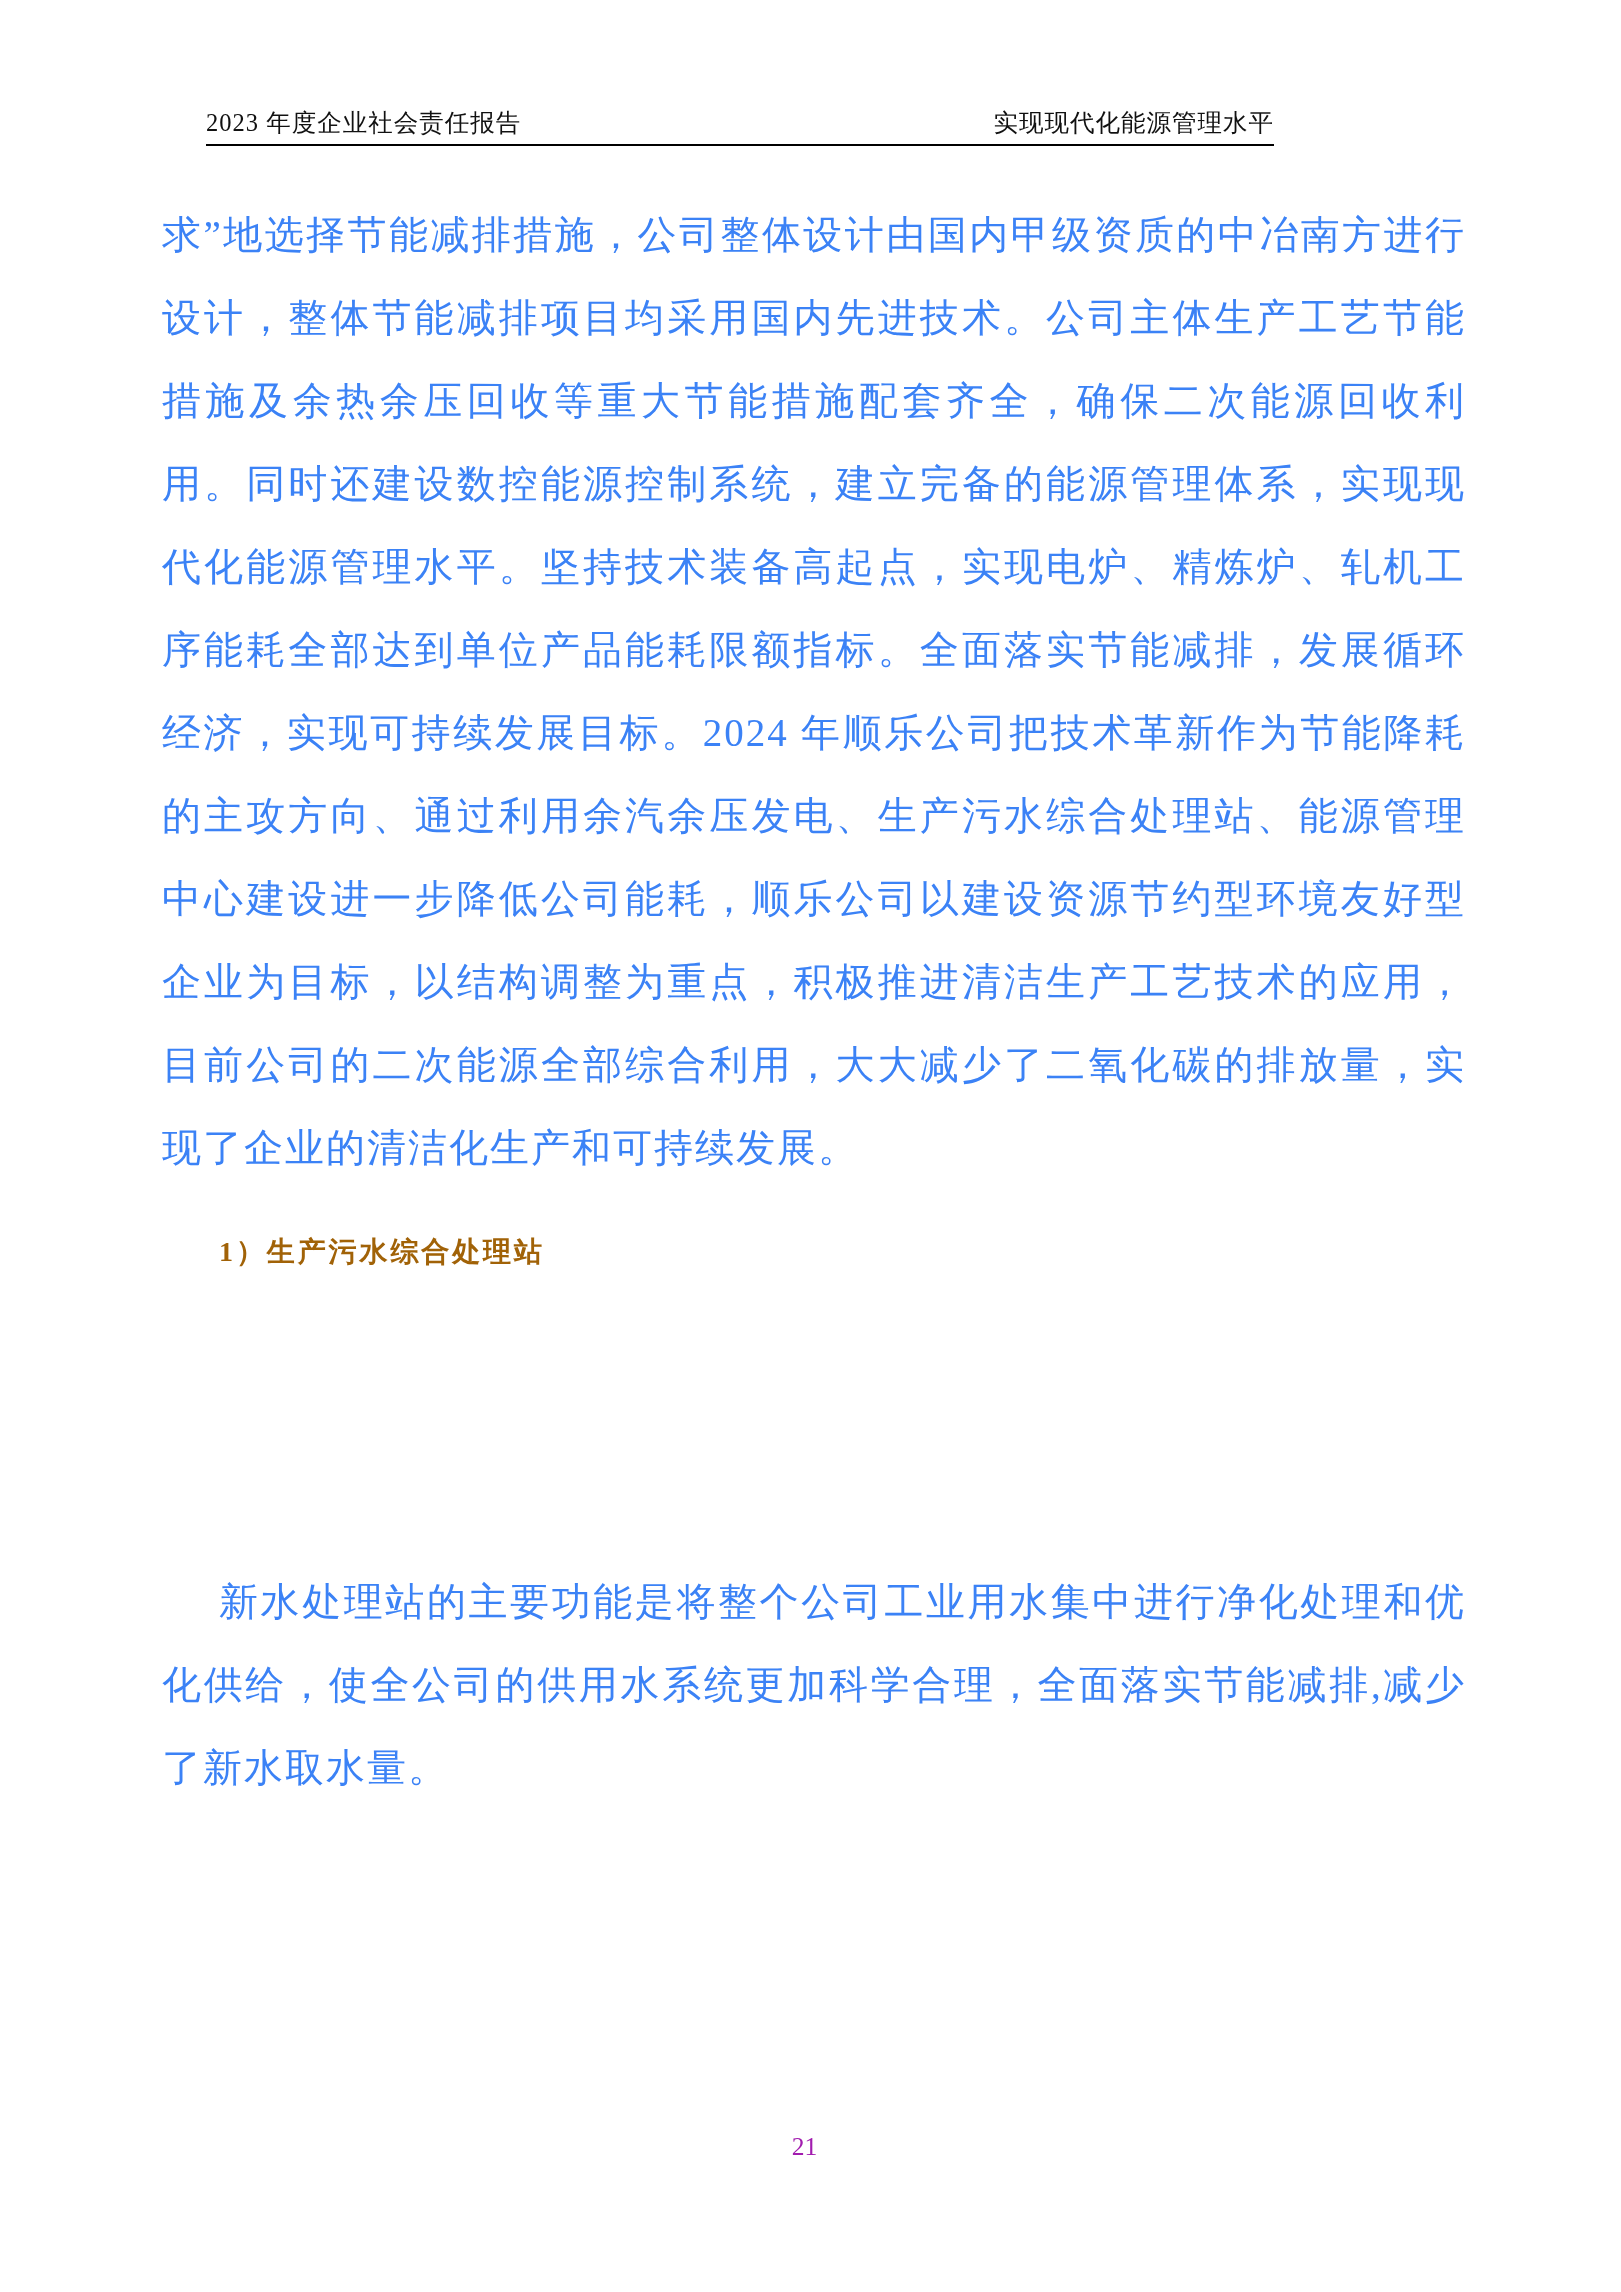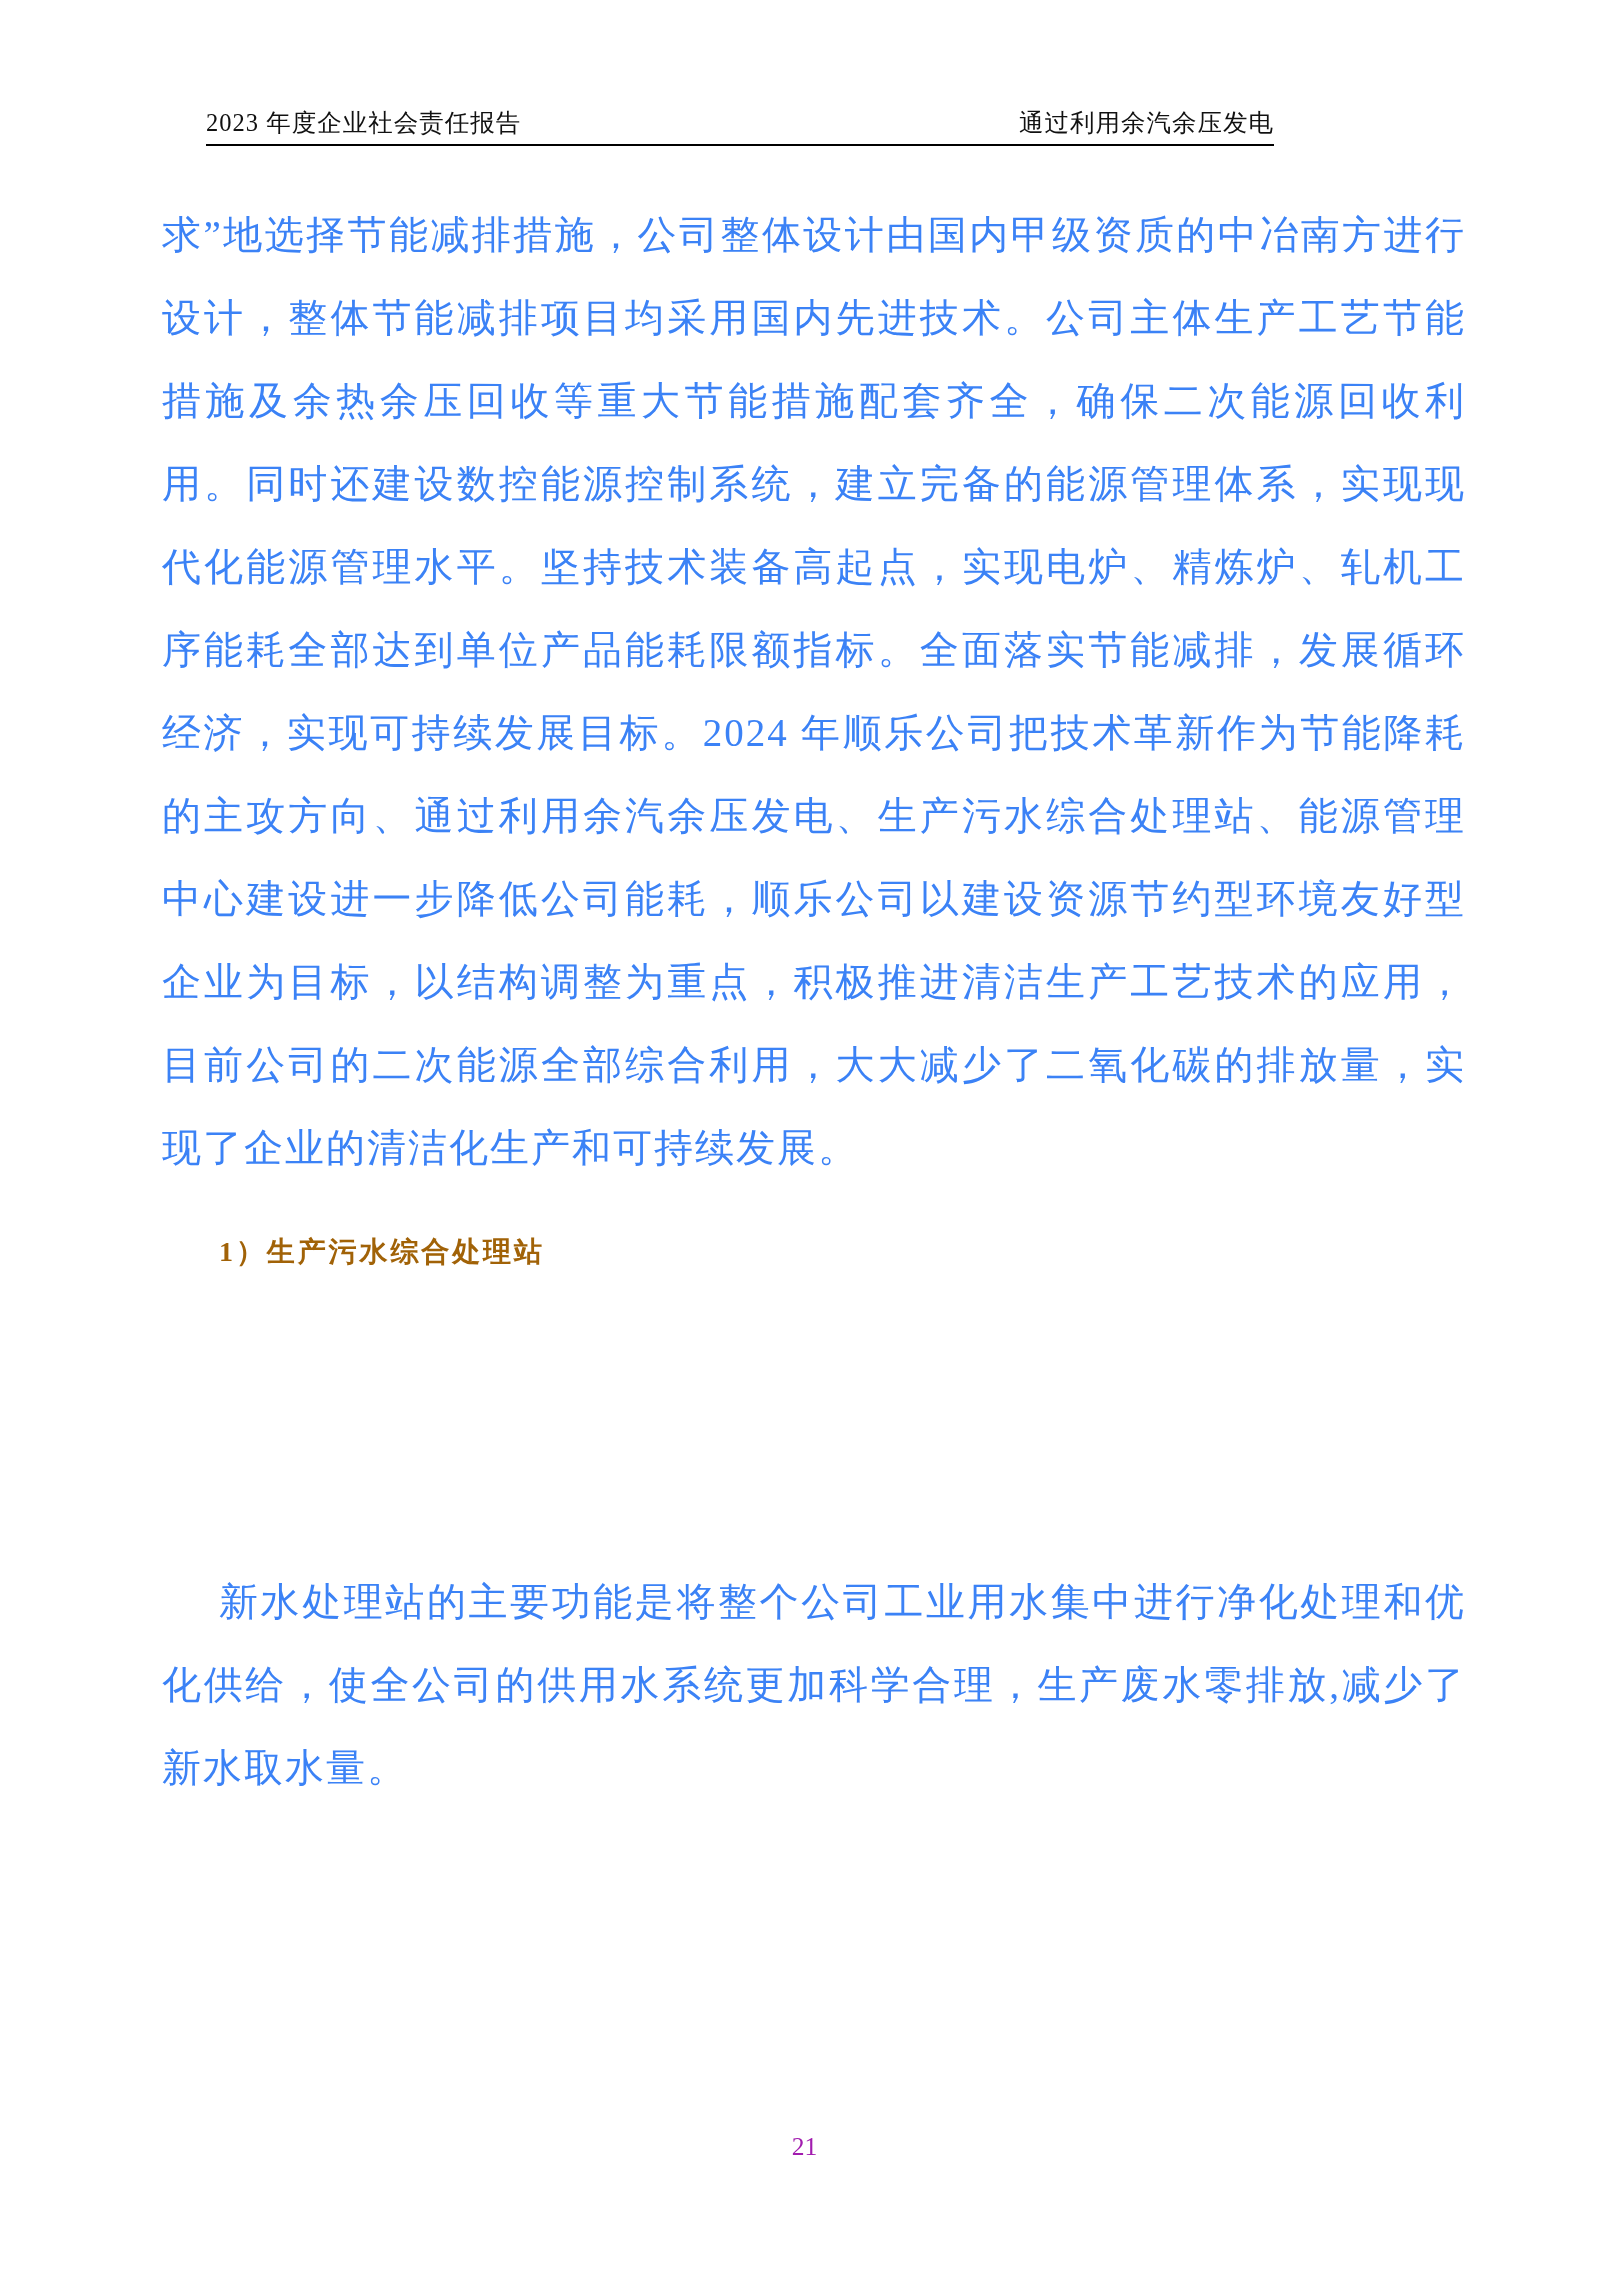--- a/index.html
+++ b/index.html
@@ -68,26 +68,26 @@
     color: #a21caf;
   }
 </style>
 </head>
 <body>
 
 <div class="page">
 
   <div class="header">
     <span>2023 年度企业社会责任报告</span>
-    <span>通过利用余汽余压发电</span>
+    <span>实现现代化能源管理水平</span>
   </div>
 
   <div class="para p1">求”地选择节能减排措施，公司整体设计由国内甲级资质的中冶南方进行设计，整体节能减排项目均采用国内先进技术。公司主体生产工艺节能措施及余热余压回收等重大节能措施配套齐全，确保二次能源回收利用。同时还建设数控能源控制系统，建立完备的能源管理体系，实现现代化能源管理水平。坚持技术装备高起点，实现电炉、精炼炉、轧机工序能耗全部达到单位产品能耗限额指标。全面落实节能减排，发展循环经济，实现可持续发展目标。2024 年顺乐公司把技术革新作为节能降耗的主攻方向、通过利用余汽余压发电、生产污水综合处理站、能源管理中心建设进一步降低公司能耗，顺乐公司以建设资源节约型环境友好型企业为目标，以结构调整为重点，积极推进清洁生产工艺技术的应用，目前公司的二次能源全部综合利用，大大减少了二氧化碳的排放量，实现了企业的清洁化生产和可持续发展。</div>
 
   <div class="heading">1）生产污水综合处理站</div>
 
 
-  <div class="para indent p3">新水处理站的主要功能是将整个公司工业用水集中进行净化处理和优化供给，使全公司的供用水系统更加科学合理，生产废水零排放,减少了新水取水量。</div>
+  <div class="para indent p3">新水处理站的主要功能是将整个公司工业用水集中进行净化处理和优化供给，使全公司的供用水系统更加科学合理，全面落实节能减排,减少了新水取水量。</div>
 
   <div class="footer">21</div>
 
 </div>
 
 
 </body></html>

